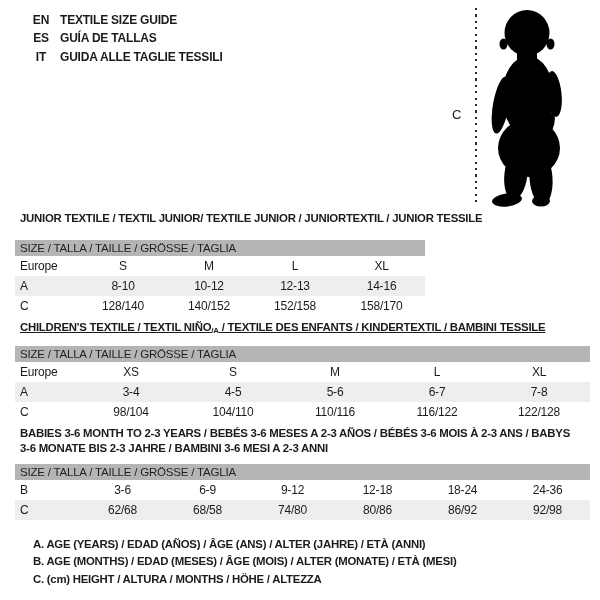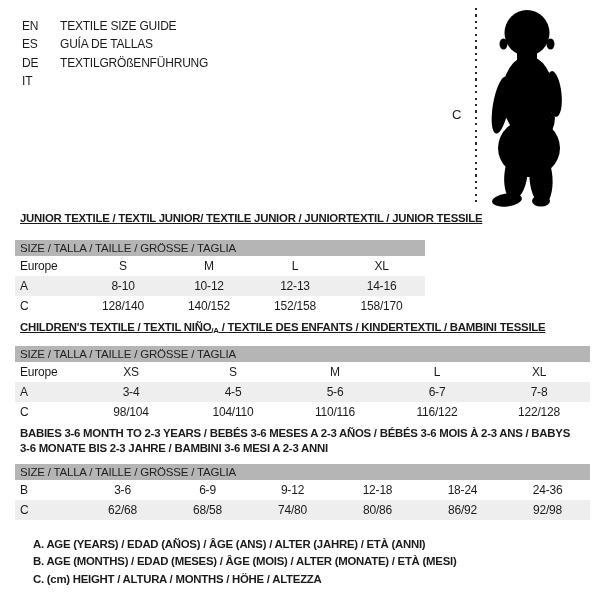--- a/index.html
+++ b/index.html
@@ -4,21 +4,21 @@
 <style>
   html,body{margin:0;padding:0;}
   body{
     width:600px;height:600px;background:#ffffff;position:relative;overflow:hidden;
     font-family:"Liberation Sans", sans-serif;color:#1b1b1b;
     -webkit-font-smoothing:antialiased;
   }
   .abs{position:absolute;}
 
   
-  .lang-list{left:22px;top:17px;font-weight:normal;font-size:12px;letter-spacing:-0.2px;}
+  .lang-list{left:22px;top:11px;font-weight:bold;font-size:12px;letter-spacing:-0.2px;text-align:center;}
   .lang-row{display:flex;height:18.3px;align-items:center;}
   .lang-code{width:38px;flex:0 0 38px;}
 
   
   .height-line{
     left:475px;top:8px;width:2px;height:198px;
     background:repeating-linear-gradient(to bottom,#2a2a2a 0 2.2px,transparent 2.2px 6.4px);
   }
   .figure-label{left:452px;top:107px;font-size:13px;letter-spacing:-0.2px;}
   .baby-svg{left:488px;top:8px;}
@@ -34,45 +34,42 @@
     background:#b5b5b5;text-align:left;font-weight:normal;
     font-size:11.5px;letter-spacing:-0.2px;color:#1f1f1f;
     height:16px;padding:0 0 0 5px;margin-top:12px;
   }
   td{height:20px;padding:0;text-align:center;font-size:12px;letter-spacing:-0.2px;vertical-align:middle;margin-left:16px;}
   td.row-label{text-align:left;padding-left:5px;}
   tr.shaded{background:#eeeeee;}
   .t-junior{left:15px;top:240px;width:410px;}
   .t-children{left:15px;top:346px;width:575px;}
   .t-babies{left:15px;top:464px;width:575px;}
-  .title-junior{left:20px;top:212px;text-decoration:underline;}
+  .title-junior{left:20px;top:212px;}
   .title-children{left:20px;top:321px;text-decoration:underline;}
   .title-babies{left:20px;top:426px;width:556px;}
 
   
   .footnotes{left:20px;top:536px;font-weight:bold;font-size:11.4px;letter-spacing:-0.25px;line-height:17.3px;margin-left:13px;}
 </style>
 </head>
 <body>
 
 <div class="abs lang-list">
   <div class="lang-row">
     <span class="lang-code">EN</span>
     <span>TEXTILE SIZE GUIDE</span>
   </div>
   <div class="lang-row">
     <span class="lang-code">ES</span>
     <span>GUÍA DE TALLAS</span>
   </div>
   <div class="lang-row">
-    <span class="lang-code">DE</span>
-    <span>TEXTILGRÖßENFÜHRUNG</span>
-  </div>
-  <div class="lang-row">
     <span class="lang-code">IT</span>
+    <span>GUIDA ALLE TAGLIE TESSILI</span>
   </div>
 </div>
 
 <div class="abs height-line"></div>
 <div class="abs figure-label">C</div>
 <svg class="abs baby-svg" width="90" height="199" viewBox="0 0 90 199" xmlns="http://www.w3.org/2000/svg" fill="#000000">
   <ellipse cx="39" cy="25" rx="22.5" ry="23"></ellipse>
   <ellipse cx="15.5" cy="36" rx="4" ry="5.5"></ellipse>
   <ellipse cx="62.5" cy="36" rx="4" ry="5.5"></ellipse>
   <rect x="29" y="42" width="20" height="14"></rect>

